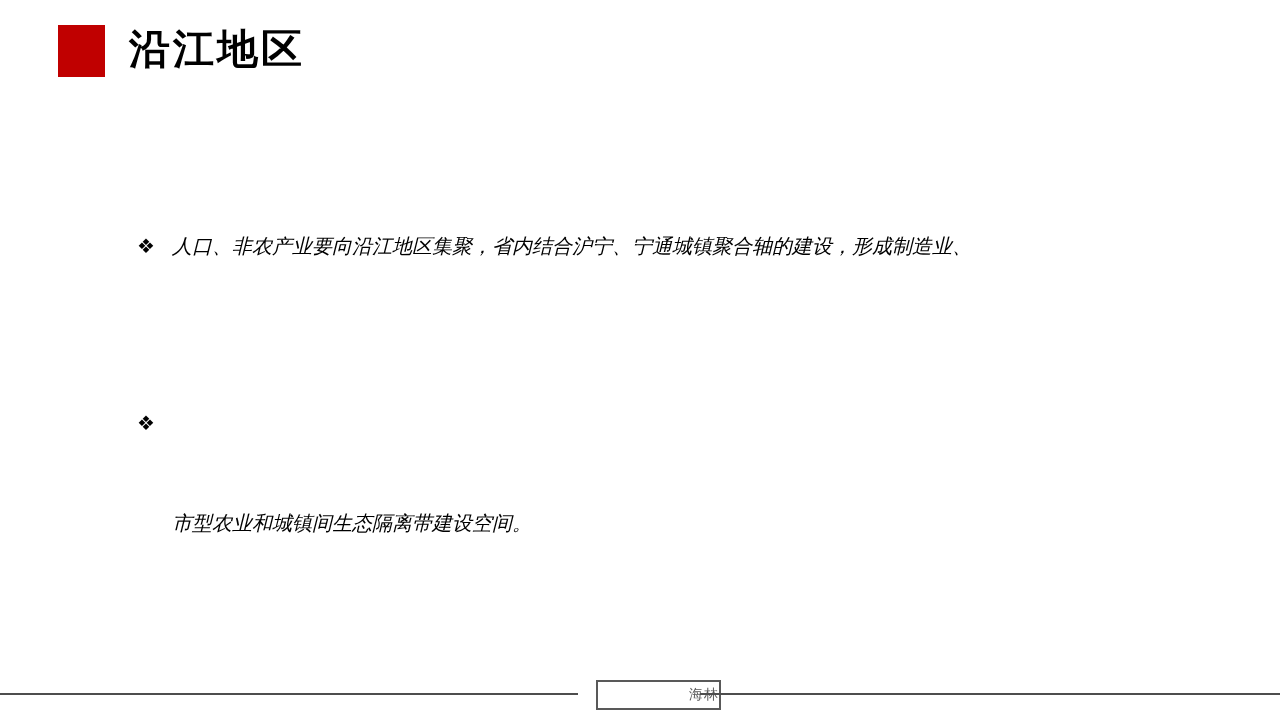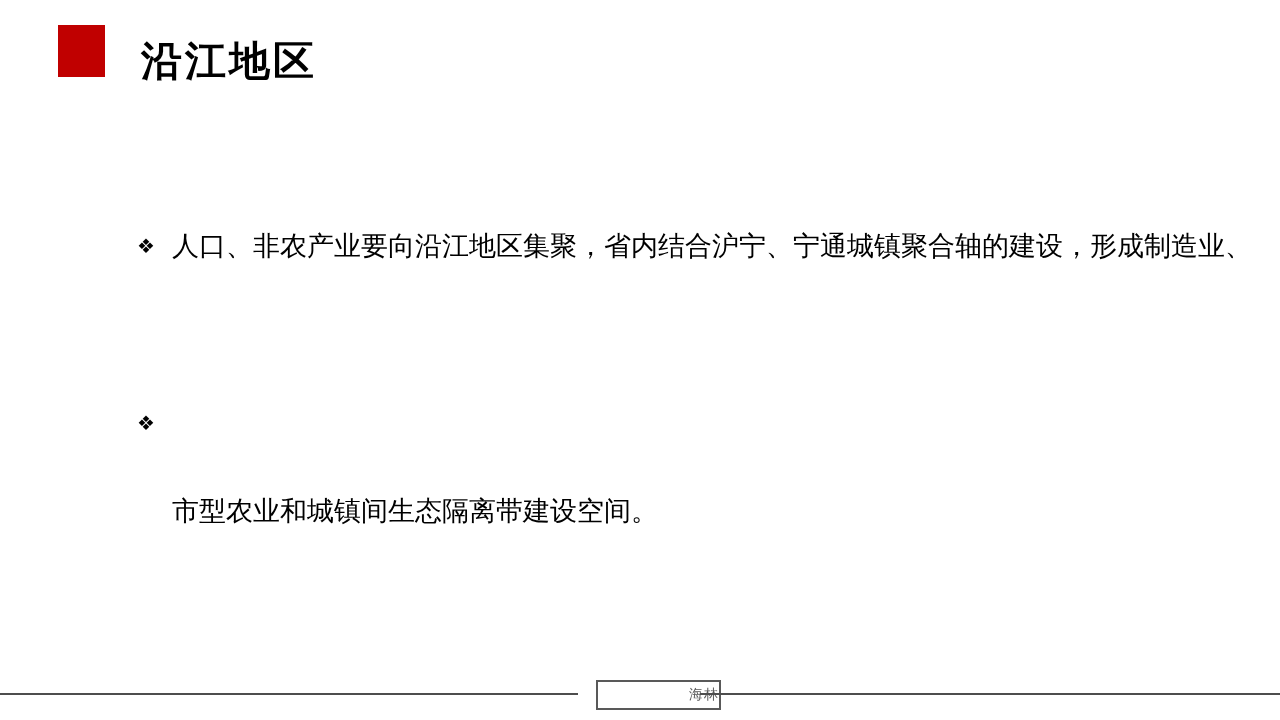--- a/index.html
+++ b/index.html
@@ -22,54 +22,55 @@
     left: 58px;
     top: 25px;
     width: 47px;
     height: 52px;
     background: var(--accent-red, #C00000);
   }
   .page-title {
     position: absolute;
     left: 129px;
     top: 24px;
-    margin: 12px;
+    margin: 0;
     font-size: 41px;
     line-height: 50px;
     font-weight: 700;
     letter-spacing: 3px;
     color: var(--text-black, #000000);
     white-space: nowrap;
   }
 
   
   .body-line {
     position: absolute;
     left: 172px;
     height: 30px;
-    font-size: 27px;
+    font-size: 20px;
     line-height: 30px;
     color: var(--text-black, #000000);
     white-space: nowrap;
     letter-spacing: 0px;
+    font-style: italic;
   }
   .bullet-marker {
     position: absolute;
     left: 137px;
     width: 26px;
     height: 30px;
     font-size: 20px;
     line-height: 30px;
     color: var(--text-black, #000000);
     text-align: left;
   }
   .line-1 { top: 231px; }
   .line-2 { top: 318px; }
   .line-3 { top: 408px; }
-  .line-4 { top: 496px; }
+  .line-4 { top: 508px; }
 
   
   .footer-rule {
     position: absolute;
     top: 693px;
     height: 2px;
     background: var(--line-gray, #4d4d4d);
   }
   .footer-rule.left  { left: 0;     width: 578px; }
   .footer-rule.right { left: 700px; width: 580px; }

